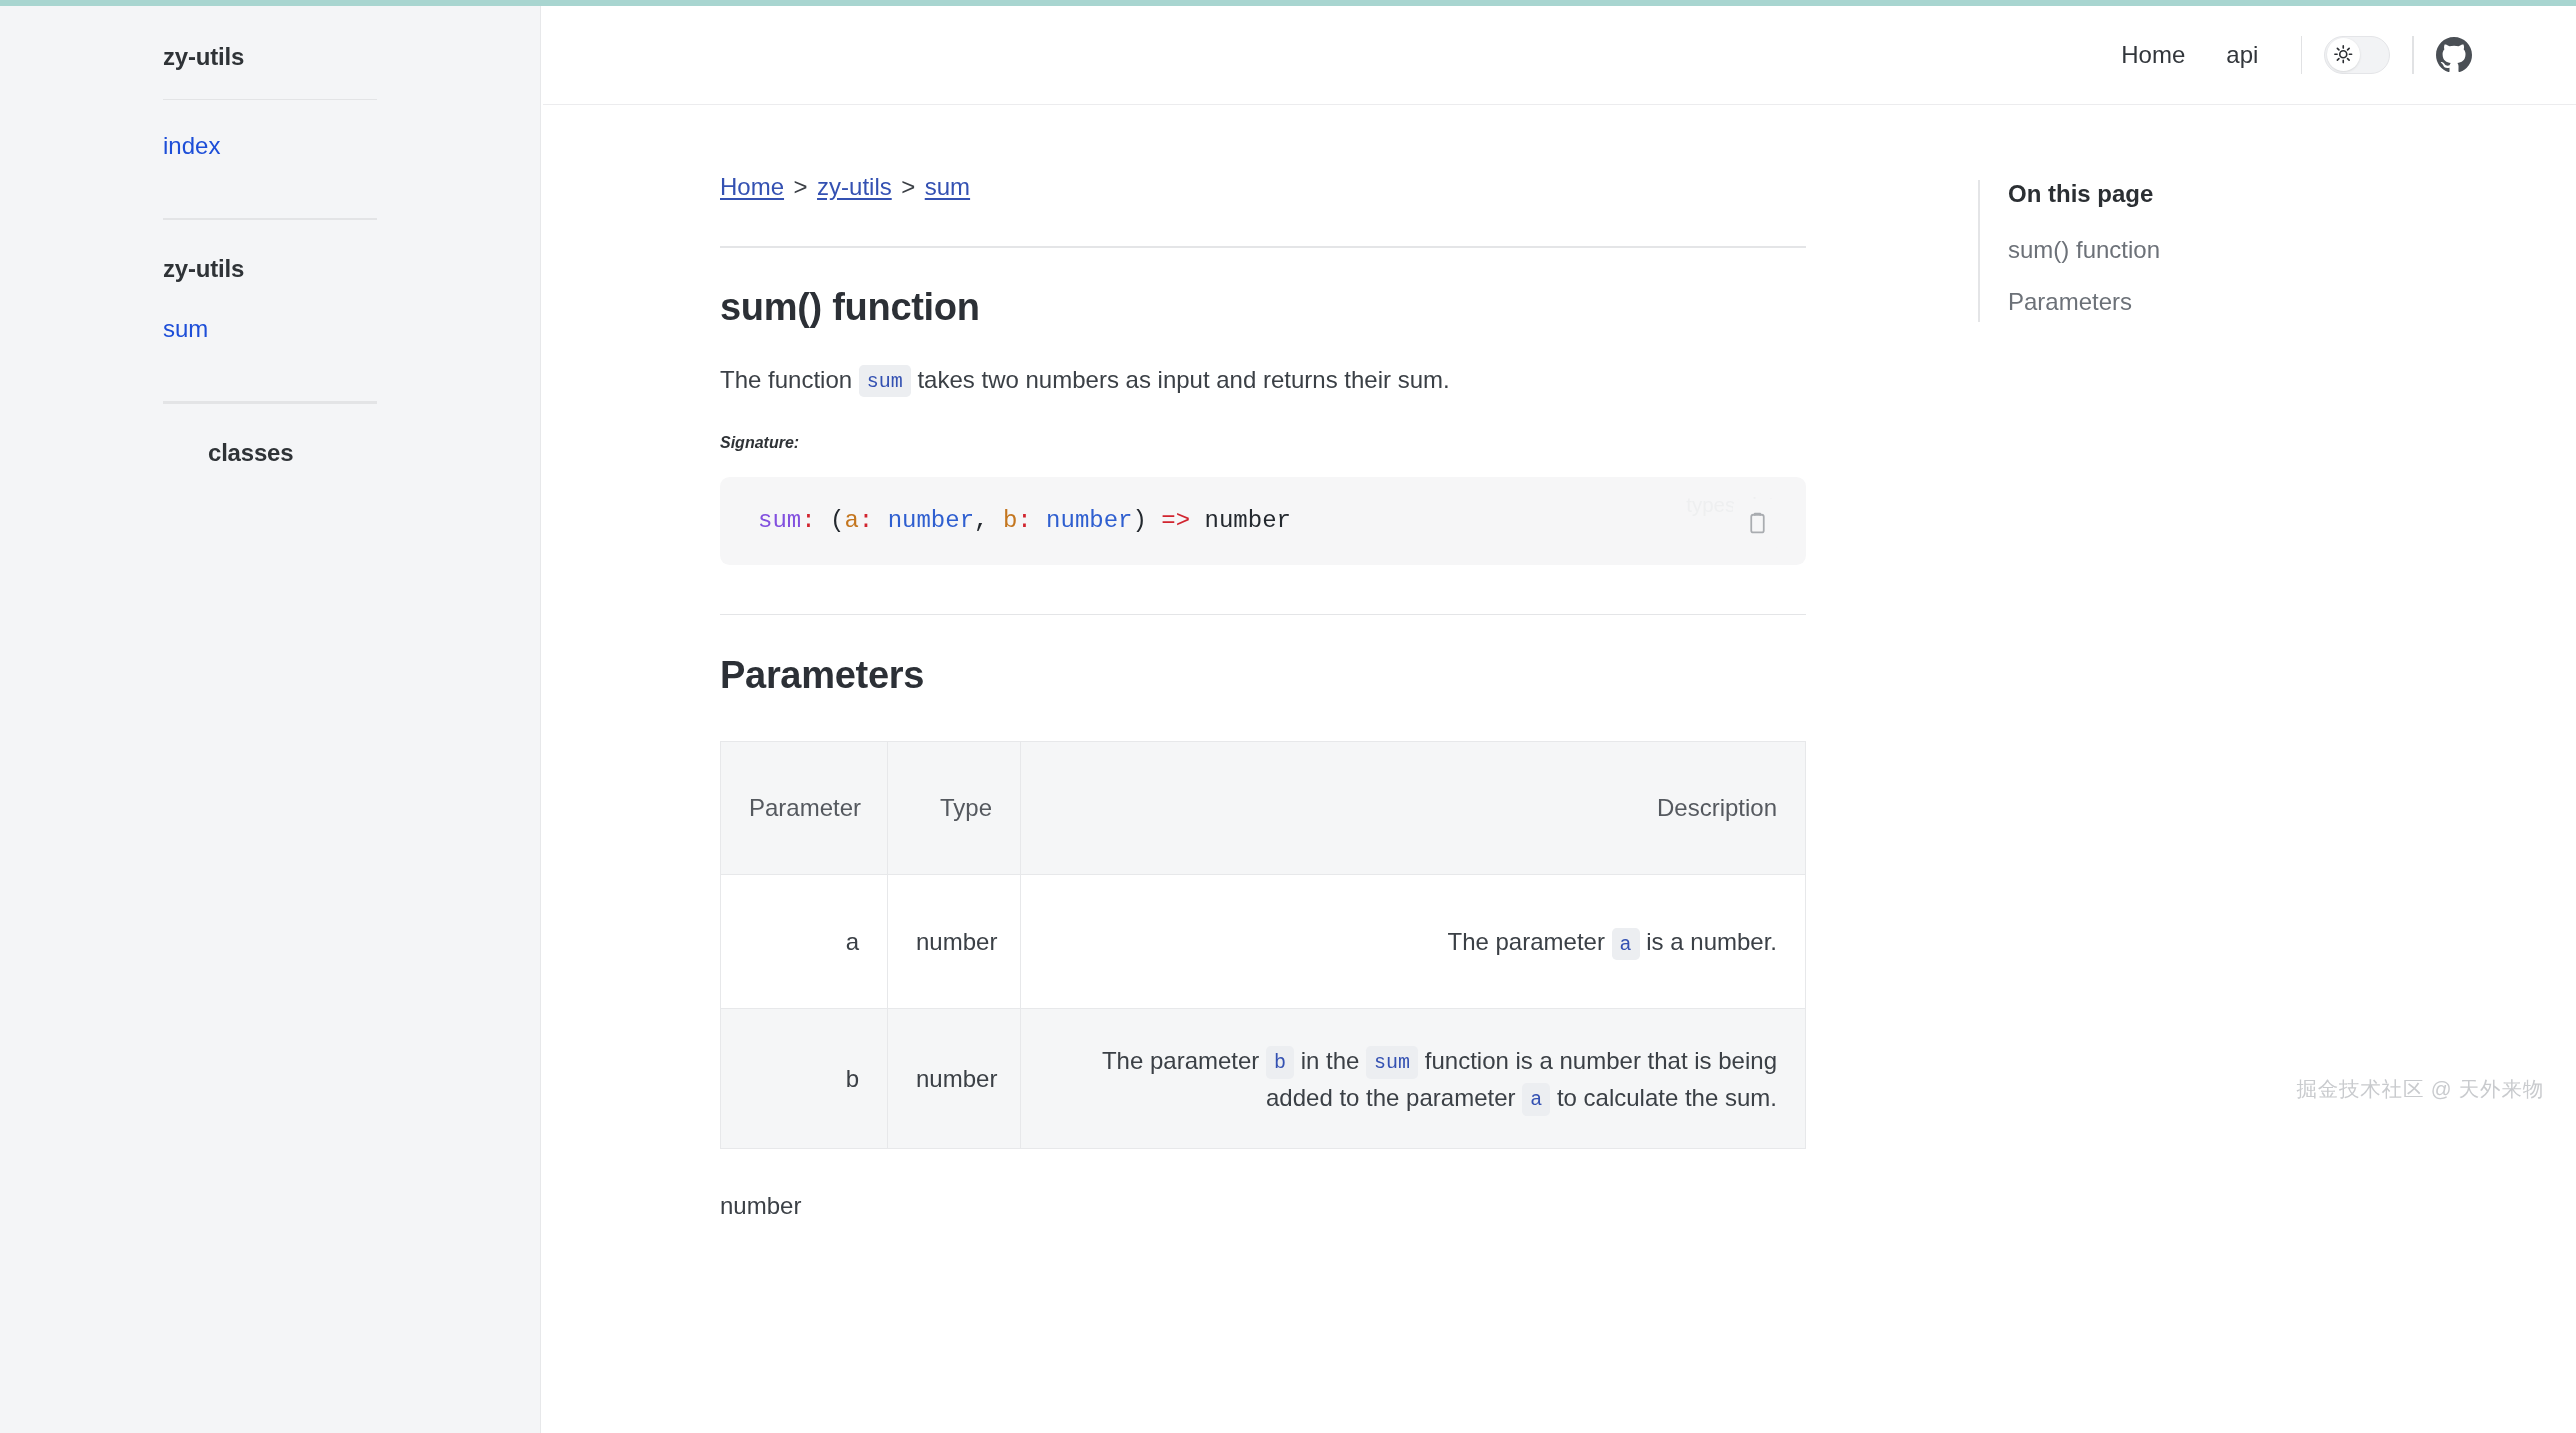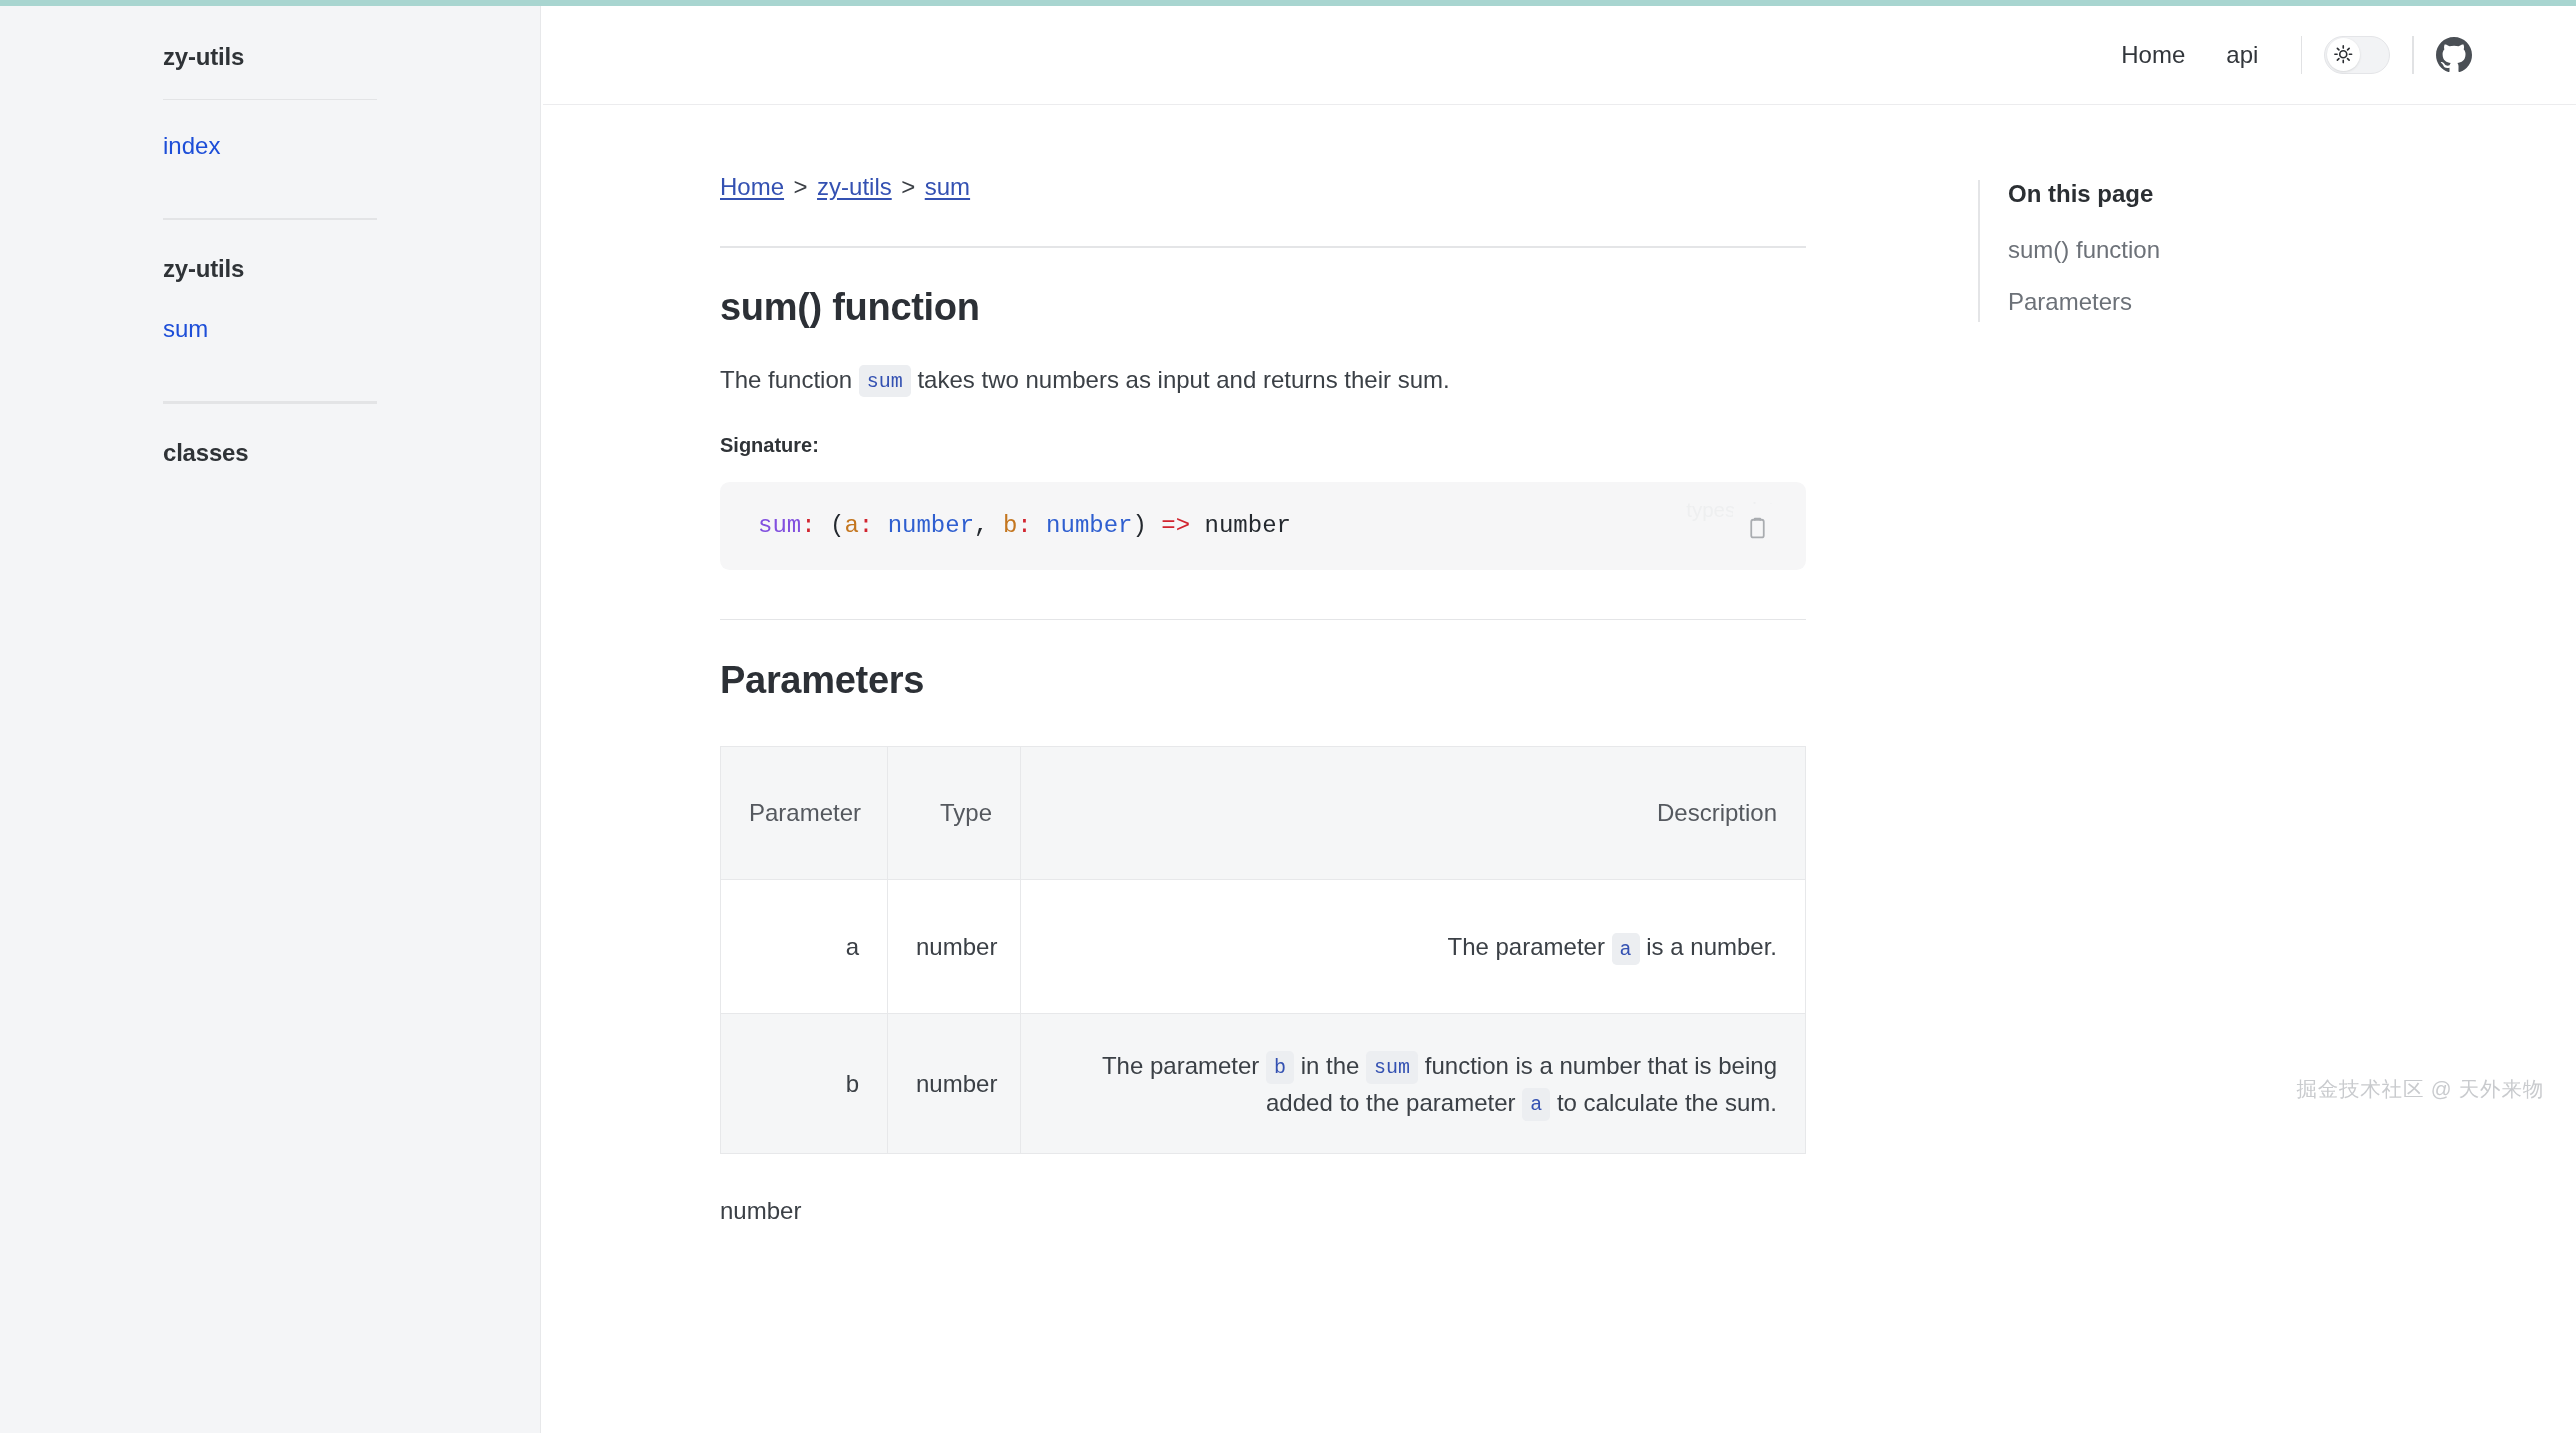--- a/index.html
+++ b/index.html
@@ -32,21 +32,21 @@
   .sb-sub {
     font-size: 24px; font-weight: 400; color: #1d4ed8;
   }
   .sb-divider { height: 1.6px; background: #e3e4e6; margin: 0 163px; }
   .g0 { padding-top: 37px; padding-bottom: 28px; }
   .g1 { padding-top: 32px; padding-bottom: 58px; }
   .g2 { padding-top: 35px; }
   .g2 .sb-sub { margin-top: 32px; }
   .g2b { padding-bottom: 58px; }
   .g3 { padding-top: 35px; padding-bottom: 57px; }
-  .g4 { padding-top: 35px; padding-bottom: 57px; }
+  .g4 { padding-top: 35px; padding-bottom: 57px; margin-left: 45px; }
 
   
   .header {
     position: absolute; top: 5.5px; left: 543px;
     width: 2033px; height: 99px;
     background: #ffffff;
     border-bottom: 1.6px solid #ececee;
     display: flex; align-items: center; justify-content: flex-end;
   }
   .nav {
@@ -117,21 +117,21 @@
     margin-top: 38px; letter-spacing: -0.3px;
   }
   h2.sec {
     font-size: 38px; font-weight: 700; color: #2c3036;
     margin-top: 39px; letter-spacing: -0.3px;
   }
   p.body {
     font-size: 24px; color: #3b4046; margin-top: 32px; line-height: 1.55;
   }
   .sig-label {
-    font-size: 20px; font-weight: 700; color: #2f3337; margin-top: 36px;
+    font-size: 16px; font-weight: 700; color: #2f3337; margin-top: 36px; font-style: italic;
   }
 
   code.chip {
     font-family: "Liberation Mono", monospace;
     font-size: 20px;
     background: #eceef1; color: #3451b2;
     border-radius: 4.7px;
     padding: 4.7px 8px;
     vertical-align: 0.8px;
   }

